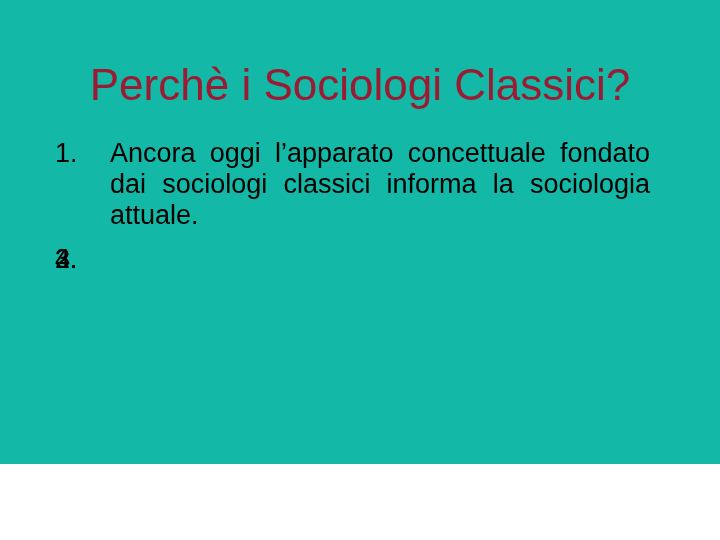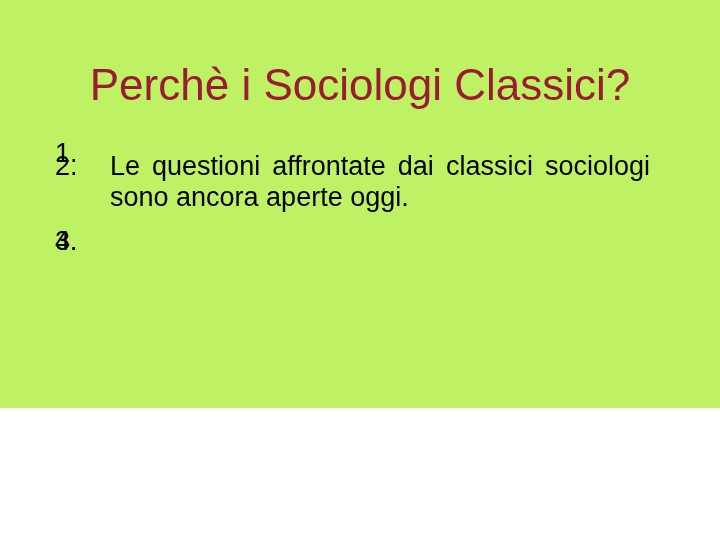--- a/index.html
+++ b/index.html
@@ -2,22 +2,22 @@
 <html><head>
 <meta charset="utf-8">
 <style>
   html, body {
     margin: 0;
     padding: 0;
   }
   .slide {
     position: relative;
     width: 720px;
-    height: 408px;
-    background: #bef264;
+    height: 464px;
+    background: #14b8a6;
     overflow: hidden;
     font-family: "Liberation Sans", sans-serif;
   }
   .slide-title {
     position: absolute;
     top: 59px;
     left: 0;
     width: 720px;
     margin: 0;
     text-align: center;
@@ -58,25 +58,25 @@
 <body>
 
 <div class="slide">
 
   <h1 class="slide-title">Perchè i Sociologi Classici?</h1>
 
   <div class="body-list">
 
     <div class="list-item">
       <span class="item-number">1.</span>
+      <span>Ancora oggi l’apparato concettuale fondato dai sociologi classici informa la sociologia attuale.</span>
     </div>
 
     <div class="list-item">
       <span class="item-number">2.</span>
-      <span>Le questioni affrontate dai classici sociologi sono ancora aperte oggi.</span>
     </div>
 
     <div class="list-item">
       <span class="item-number">3.</span>
     </div>
 
     <div class="list-item">
       <span class="item-number">4.</span>
     </div>
 

